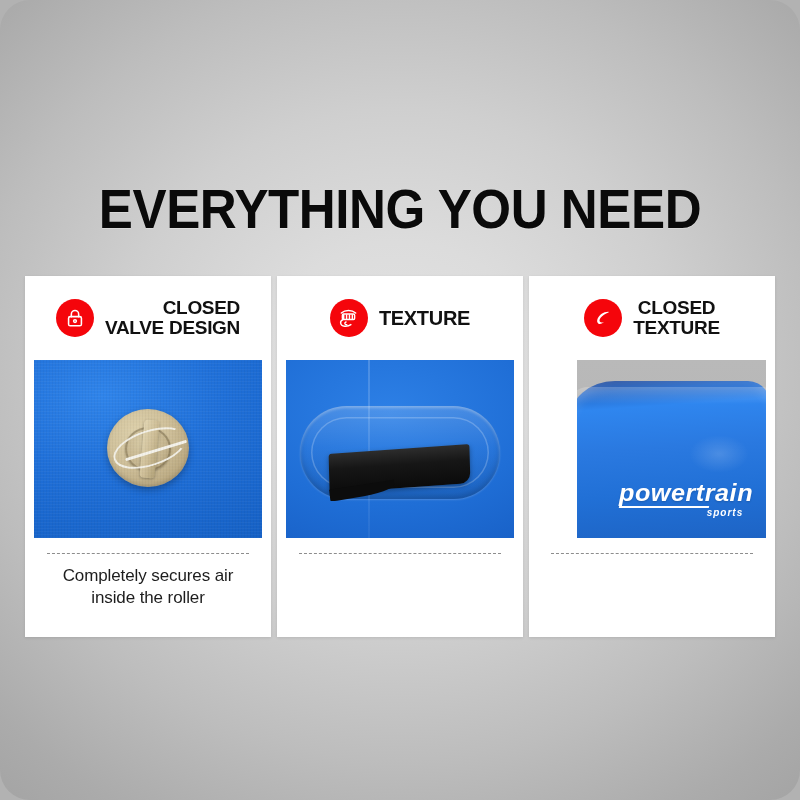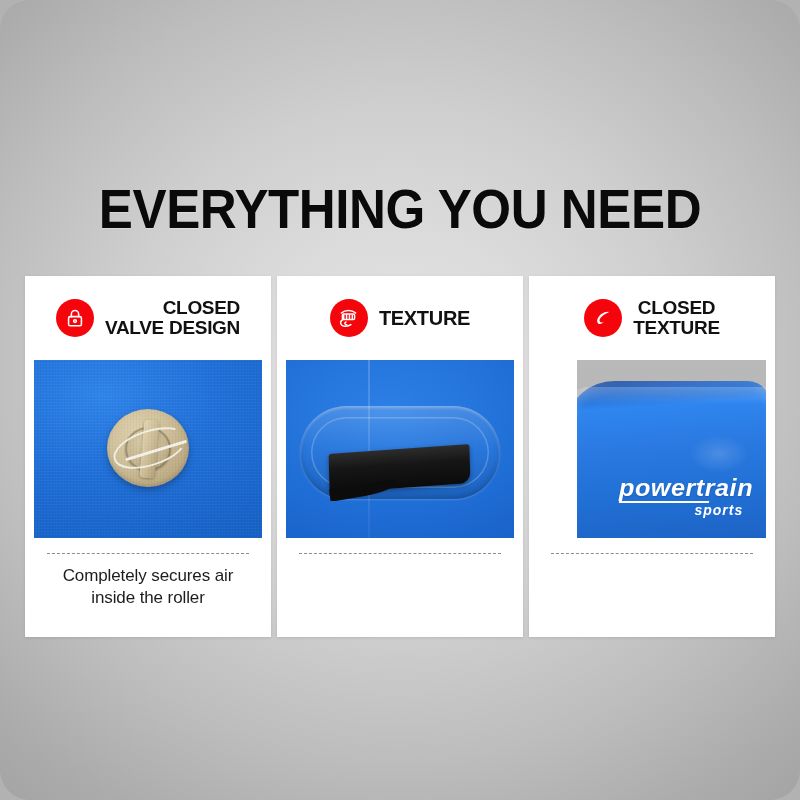--- a/index.html
+++ b/index.html
@@ -265,21 +265,21 @@
     width:70%;
     background:#ffffff;
     margin-top:2px;
     transform:skewX(-12deg);
   }
   .logo-sub {
     text-align:right;
     font-family:"Liberation Sans", sans-serif;
     font-weight:700;
     font-style:italic;
-    font-size:14px;
+    font-size:10px;
     color:#ffffff;
     letter-spacing:1px;
     margin-top:-1px;
     padding-right:3%;
   }
 
   
   .divider {
     margin:15px 22px 0;
     border-top:1.6px dashed #8d8d8d;

